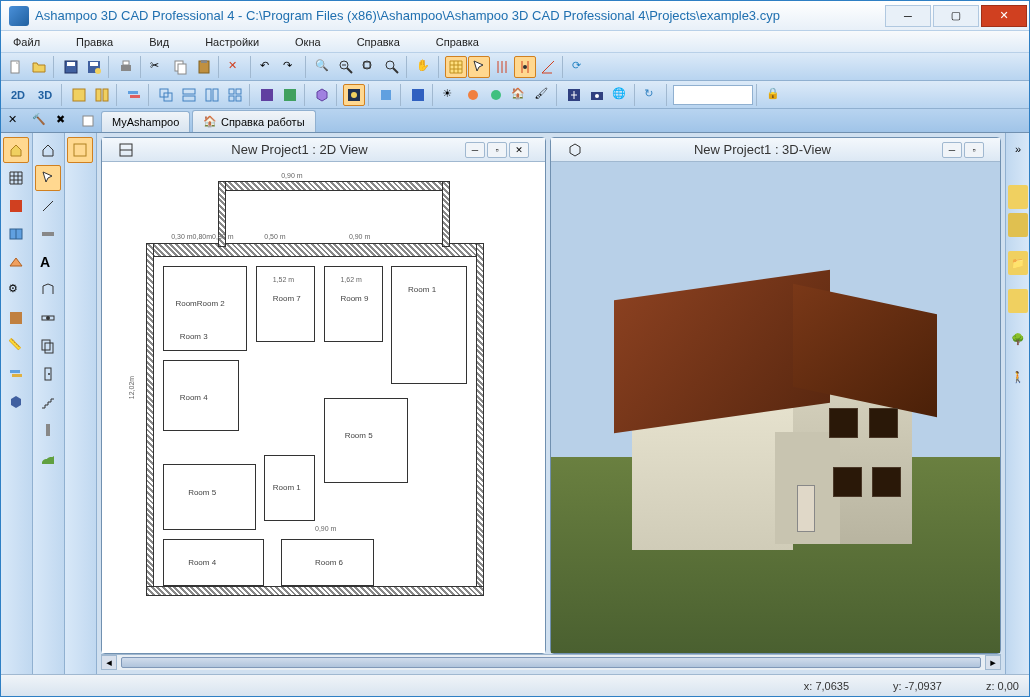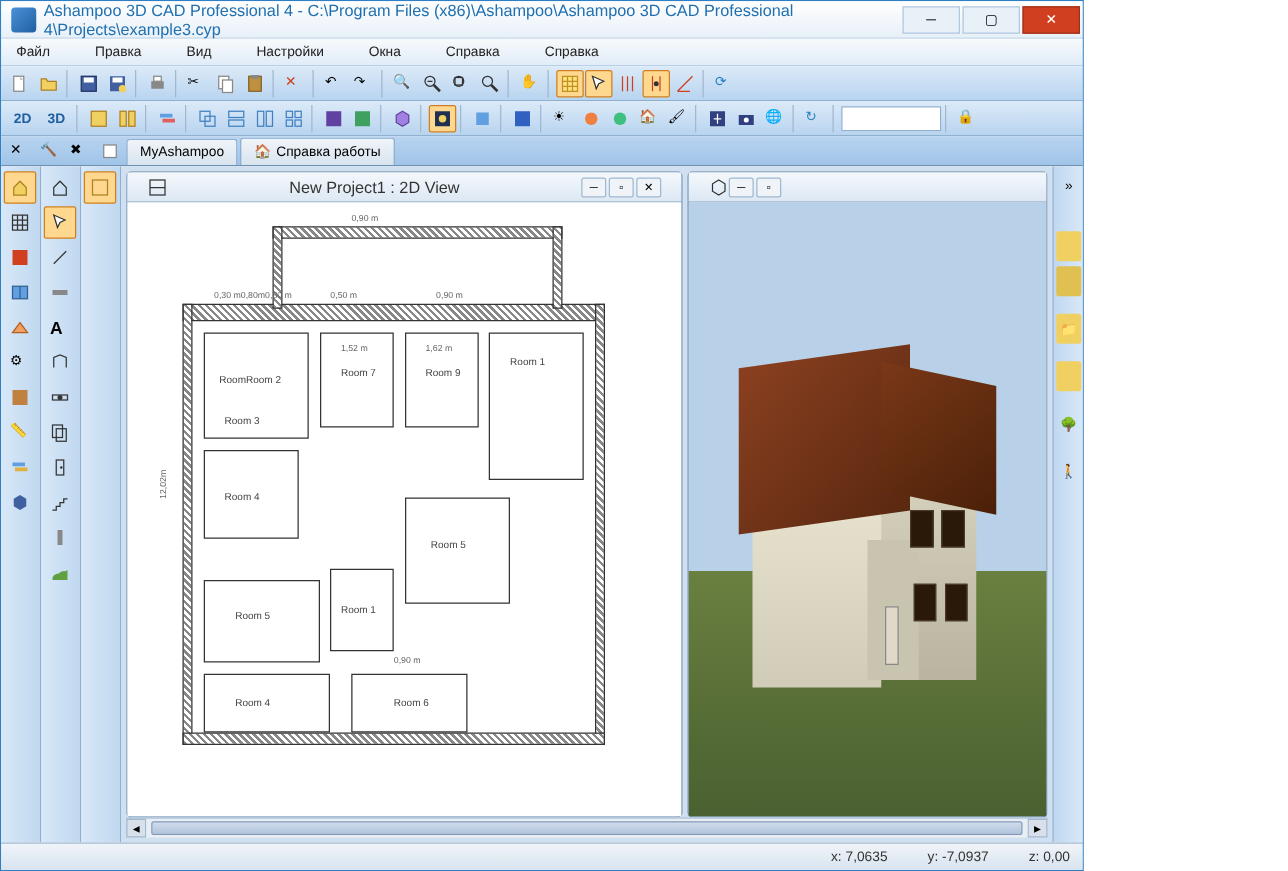--- a/index.html
+++ b/index.html
@@ -1,17 +1,17 @@
 <!DOCTYPE html>
 <html><head>
 <meta charset="utf-8">
 <style>
 *{margin:0;padding:0;box-sizing:border-box;font-family:Tahoma,Arial,sans-serif;font-size:11px}
 body{background:#fff;overflow:hidden}
-.window{width:867px;height:697px;background:#fff;display:flex;flex-direction:column;border:1px solid #2e7fc4}
+.window{width:1030px;height:697px;background:#fff;display:flex;flex-direction:column;border:1px solid #2e7fc4}
 .titlebar{height:30px;background:linear-gradient(#fff,#e8f0f8);display:flex;align-items:center;padding:0 2px;border-bottom:1px solid #b8d0e8}
 .app-icon{width:20px;height:20px;margin:0 6px;background:linear-gradient(135deg,#4a90d9,#2060a0);border-radius:3px}
 .title-text{flex:1;color:#2070b0;font-size:13px}
 .win-btns{display:flex;gap:2px}
 .win-btn{width:46px;height:22px;display:flex;align-items:center;justify-content:center;cursor:pointer;background:#e8f0f8;border:1px solid #b0c8e0}
 .win-btn.close{background:#d04020;color:#fff;border-color:#a03018}
 .menubar{height:22px;background:linear-gradient(#f8fafc,#e0ecf8);display:flex;align-items:center;padding:0 4px;gap:20px;border-bottom:1px solid #b8d0e8}
 .menu-item{padding:2px 8px;cursor:pointer;color:#222}
 .toolbar{height:28px;background:linear-gradient(#dceaf8,#b8d4f0);display:flex;align-items:center;padding:0 4px;gap:1px;border-bottom:1px solid #90b0d0}
 .tb-btn{width:22px;height:22px;display:flex;align-items:center;justify-content:center;cursor:pointer;border:1px solid transparent;border-radius:2px}
@@ -50,21 +50,21 @@
 .fp-wall{position:absolute;background:repeating-linear-gradient(45deg,#888,#888 2px,#fff 2px,#fff 4px);border:1px solid #333}
 .fp-room{position:absolute;border:1px solid #333}
 .fp-label{position:absolute;font-size:8px;color:#444}
 .fp-dim{position:absolute;font-size:7px;color:#666}
 .hscroll{height:16px;background:#e0e8f0;border-top:1px solid #a0b8d0;display:flex}
 .scroll-track{flex:1;background:#e8eef4;position:relative}
 .scroll-thumb{position:absolute;left:4px;right:4px;top:2px;bottom:2px;background:linear-gradient(#d0dcec,#b0c4dc);border:1px solid #8098b8;border-radius:2px}
 .scroll-btn{width:16px;background:#d8e0ec;border:1px solid #a0b8d0;display:flex;align-items:center;justify-content:center;cursor:pointer}
 .right-panel{width:24px;background:linear-gradient(90deg,#c0d8f0,#d8e8f8);border-left:1px solid #90b0d0;display:flex;flex-direction:column;padding:4px 2px;gap:4px}
 .rp-btn{width:20px;height:24px;cursor:pointer;border-radius:2px;display:flex;align-items:center;justify-content:center}
-.statusbar{height:22px;background:linear-gradient(#f0f4f8,#d8e4f0);border-top:1px solid #a0b8d0;display:flex;align-items:center;justify-content:flex-end;padding:0 10px;gap:32px;color:#333}
+.statusbar{height:22px;background:linear-gradient(#f0f4f8,#d8e4f0);border-top:1px solid #a0b8d0;display:flex;align-items:center;justify-content:flex-end;padding:0 10px;gap:44px;color:#333}
 .ico{width:16px;height:16px;display:inline-block}
 svg{width:100%;height:100%}
 </style>
 </head>
 <body>
 
 <div class="window">
   <div class="titlebar">
     <div class="app-icon"></div>
     <div class="title-text">Ashampoo 3D CAD Professional 4 - C:\Program Files (x86)\Ashampoo\Ashampoo 3D CAD Professional 4\Projects\example3.cyp</div>
@@ -544,20 +544,21 @@
               <div class="fp-dim" style="left:2%;top:45%;transform:rotate(-90deg)">12,02m</div>
             </div>
           </div>
         </div>
 
         <div class="view-pane v3d">
           <div class="view-hdr">
             <span class="ico"><svg viewBox="0 0 16 16">
                   <path d="M8 2l5 3v6l-5 3-5-3V5z" fill="none" stroke="#333"></path>
                 </svg></span>
+            <div class="view-title">New Project1 : 3D-View</div>
             <div class="view-wbtns">
               <div class="view-wbtn">─</div>
               <div class="view-wbtn">▫</div>
             </div>
           </div>
           <div class="view-canvas canvas-3d">
             <div class="house">
               <div class="wall2"></div>
               <div class="wall1"></div>
               <div class="wall3"></div>

